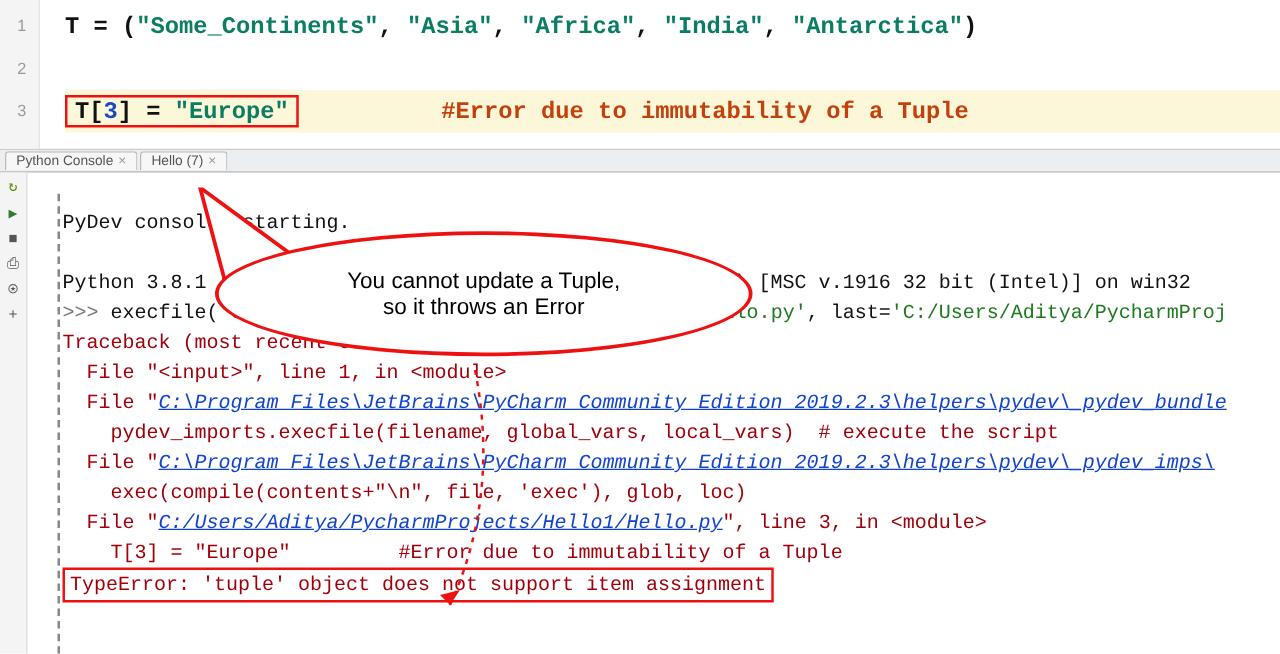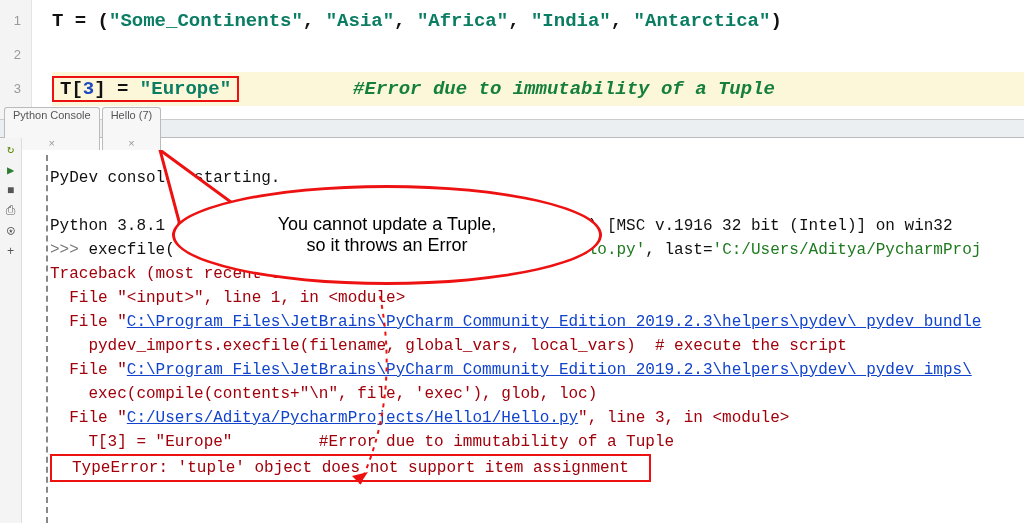--- a/index.html
+++ b/index.html
@@ -27,42 +27,42 @@
     min-width:32px;
   }
   .gutter div { line-height:34px; font-family:Arial,sans-serif; font-size:13px;}
   .code { flex:1; padding:4px 0 0 20px; }
   .code-line { line-height:34px; white-space:pre; font-size:19px; font-weight:bold;}
   .hl-line { background:#fdf7d9; }
   .tok-id  { color:#111; }
   .tok-op  { color:#111; }
   .tok-str { color:#0a7d63; }
   .tok-num { color:#1c49c2; }
-  .tok-com { color:#15803d; font-style:italic; }
+  .tok-com { color:#c2410c; }
   .red-box  { border:2px solid #e11; padding:0 6px; }
   
   .tabs {
     display:flex;
     align-items:center;
     background:#eceff1;
     border-bottom:1px solid #bbb;
     font-family:Arial,sans-serif;
     font-size:11px;
     height:18px;
     padding-left:4px;
     color:#555;
   }
   .tab {
     padding:1px 8px;
     border:1px solid #bbb;
     border-bottom:none;
     background:#f7f7f7;
     margin-right:2px;
     border-radius:3px 3px 0 0;
-    display:flex; align-items:center; gap:16px;flex-direction:column;
+    display:flex; align-items:center; gap:4px;
   }
   .tab .x { color:#999; font-style:normal;}
   
   .pane {
     display:flex;
     height:calc(523px - 120px - 18px);
   }
   .side {
     width:22px;
     background:#f4f4f4;
@@ -77,23 +77,23 @@
     flex:1;
     padding:4px 8px 4px 28px;
     font-size:16px;
     line-height:24px;
     white-space:pre;
     color:#111;
     overflow:hidden;
   }
   .c-red   { color:#a1000b; }
   .c-green { color:#1f7a1f; }
-  .c-link  { color:#1144cc; text-decoration:underline; }
+  .c-link  { color:#1144cc; text-decoration:underline;font-style:italic; }
   .c-gray  { color:#777; }
-  .err-box { border:2px solid #e11; display:inline-block; padding:0 20px;}
+  .err-box { border:2px solid #e11; display:inline-block; padding:0 4px;}
   
   .callout {
     position:absolute;
     left:120px; top:150px;
     width:500px; height:170px;
     pointer-events:none;
   }
   .bubble {
     position:absolute;
     left:52px; top:35px;

